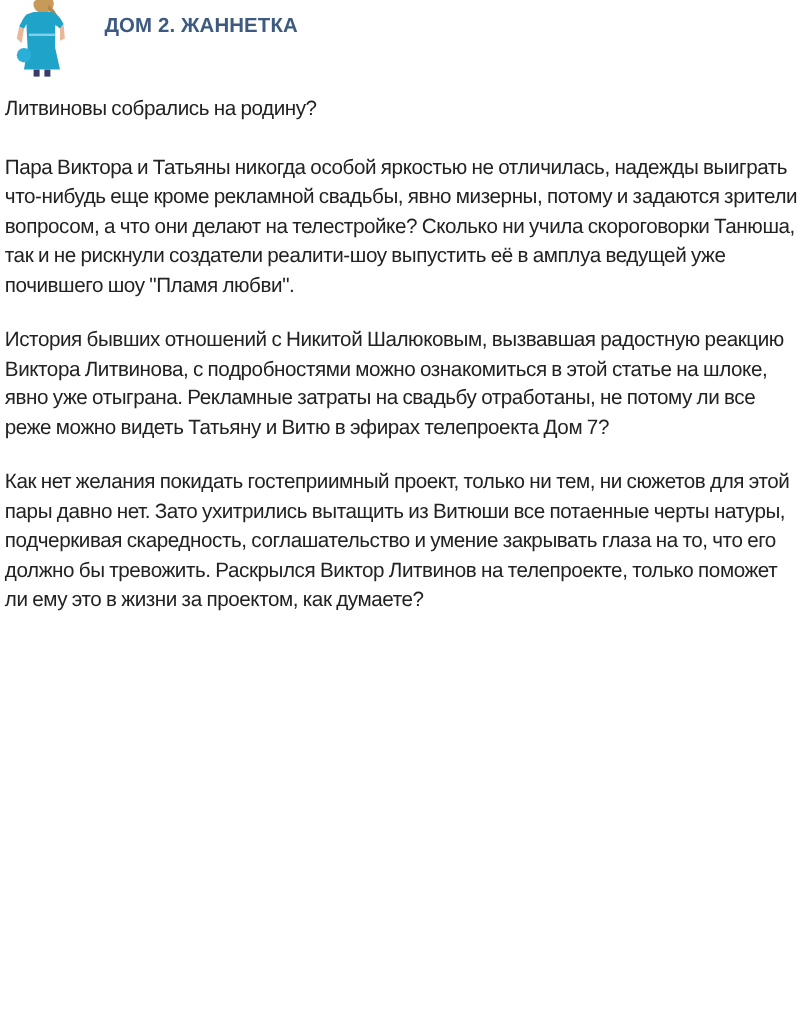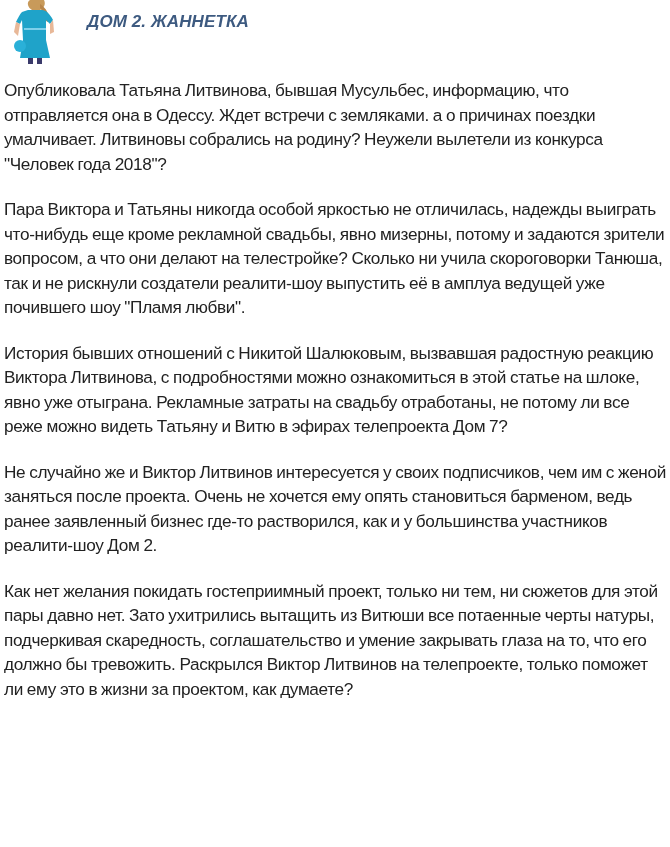--- a/index.html
+++ b/index.html
@@ -31,21 +31,20 @@
     }
     .channel-title {
       position: absolute;
       left: 87px;
       top: 12px;
       font-size: 17px;
       font-weight: bold;
       color: #3d5a80;
       letter-spacing: 0.1px;
       white-space: nowrap;
-      font-style: italic;
     }
     .article {
       position: absolute;
       left: 4px;
       top: 78px;
       width: 662px;
     }
     .article p {
       margin: 0 0 21px 0;
       font-size: 17.2px;
@@ -78,18 +77,17 @@
       <circle cx="14" cy="46" r="6" fill="#2ab0d8"></circle>
 
       <rect x="22" y="58" width="5" height="6" fill="#3a3a6a"></rect>
       <rect x="31" y="58" width="5" height="6" fill="#3a3a6a"></rect>
     </svg>
   </div>
   <div class="channel-title">ДОМ 2. ЖАННЕТКА</div>
 </div>
 
 <div class="article">
-  <p>Опубликовала Татьяна Литвинова, бывшая Мусульбес, информацию, что отправляется она в Одессу. Ждет встречи с земляками. а о причинах поездки умалчивает. Литвиновы собрались на родину? Неужели вылетели из конкурса "Человек года 2018"?</p>
+  <p class="subheading">Литвиновы собрались на родину?</p>
   <p>Пара Виктора и Татьяны никогда особой яркостью не отличилась, надежды выиграть что-нибудь еще кроме рекламной свадьбы, явно мизерны, потому и задаются зрители вопросом, а что они делают на телестройке? Сколько ни учила скороговорки Танюша, так и не рискнули создатели реалити-шоу выпустить её в амплуа ведущей уже почившего шоу "Пламя любви".</p>
   <p>История бывших отношений с Никитой Шалюковым, вызвавшая радостную реакцию Виктора Литвинова, с подробностями можно ознакомиться в этой статье на шлоке, явно уже отыграна. Рекламные затраты на свадьбу отработаны, не потому ли все реже можно видеть Татьяну и Витю в эфирах телепроекта Дом 7?</p>
-  <p>Не случайно же и Виктор Литвинов интересуется у своих подписчиков, чем им с женой заняться после проекта. Очень не хочется ему опять становиться барменом, ведь ранее заявленный бизнес где-то растворился, как и у большинства участников реалити-шоу Дом 2.</p>
   <p>Как нет желания покидать гостеприимный проект, только ни тем, ни сюжетов для этой пары давно нет. Зато ухитрились вытащить из Витюши все потаенные черты натуры, подчеркивая скаредность, соглашательство и умение закрывать глаза на то, что его должно бы тревожить. Раскрылся Виктор Литвинов на телепроекте, только поможет ли ему это в жизни за проектом, как думаете?</p>
 </div>
 
 </body></html>

